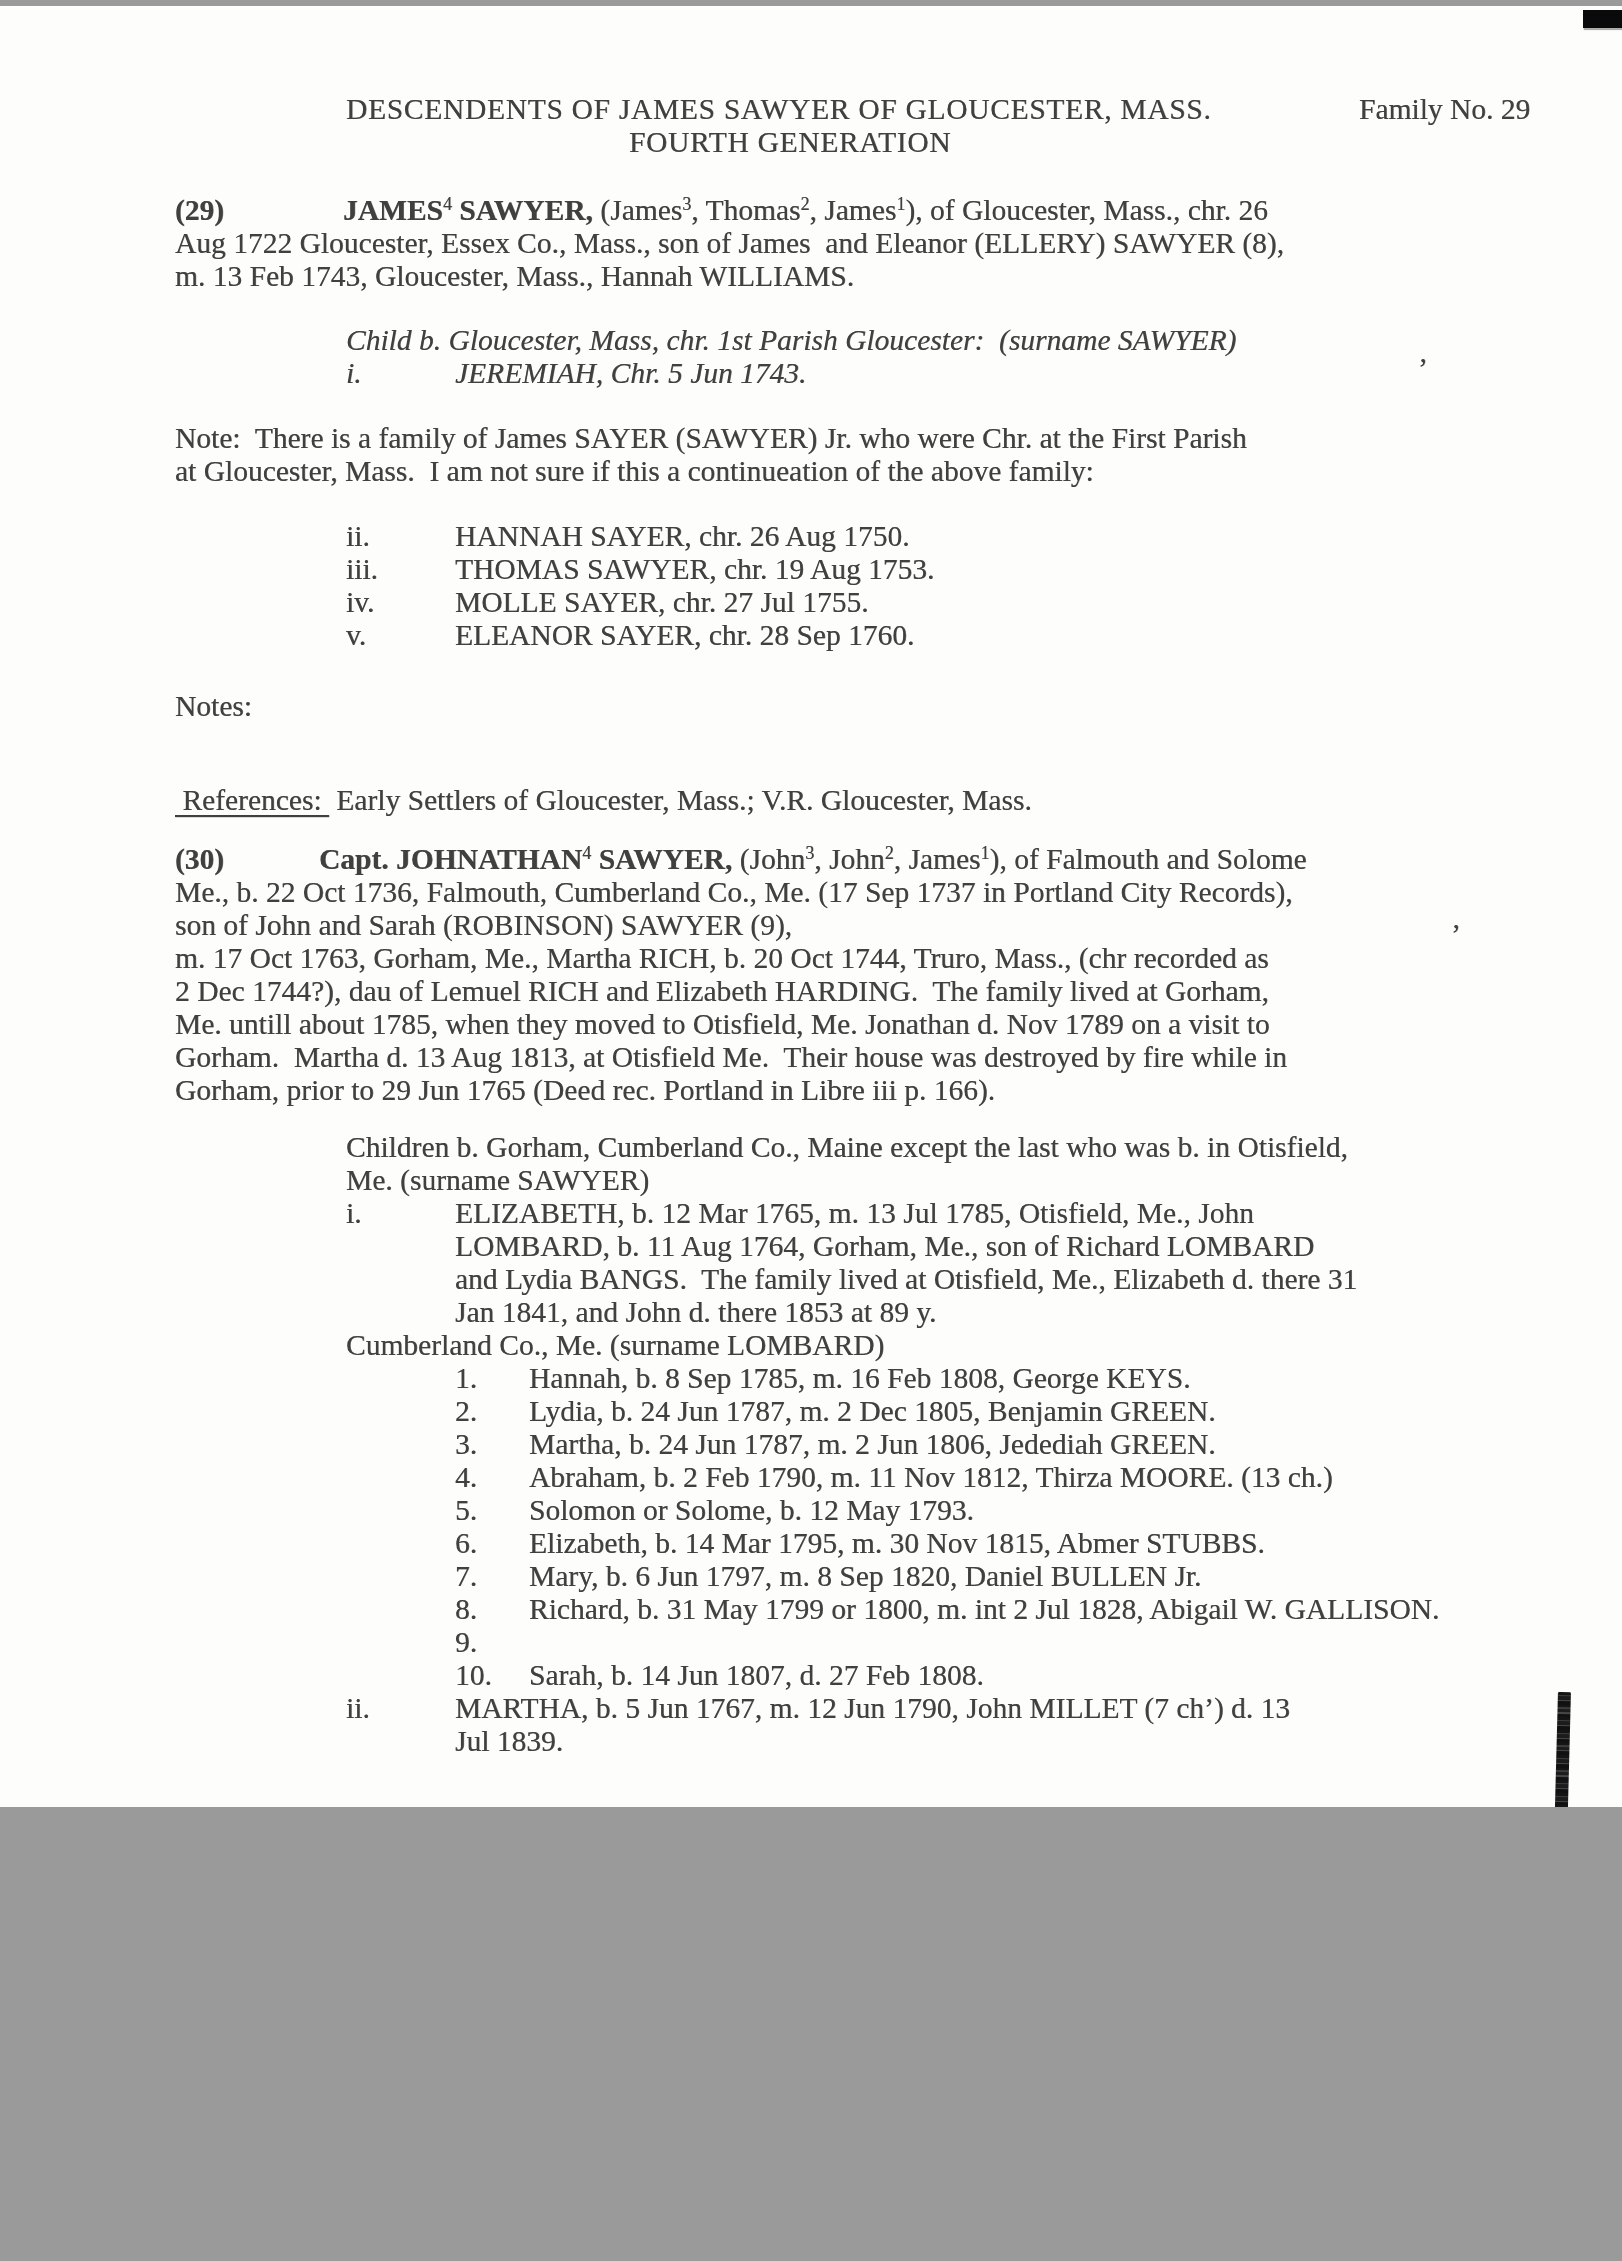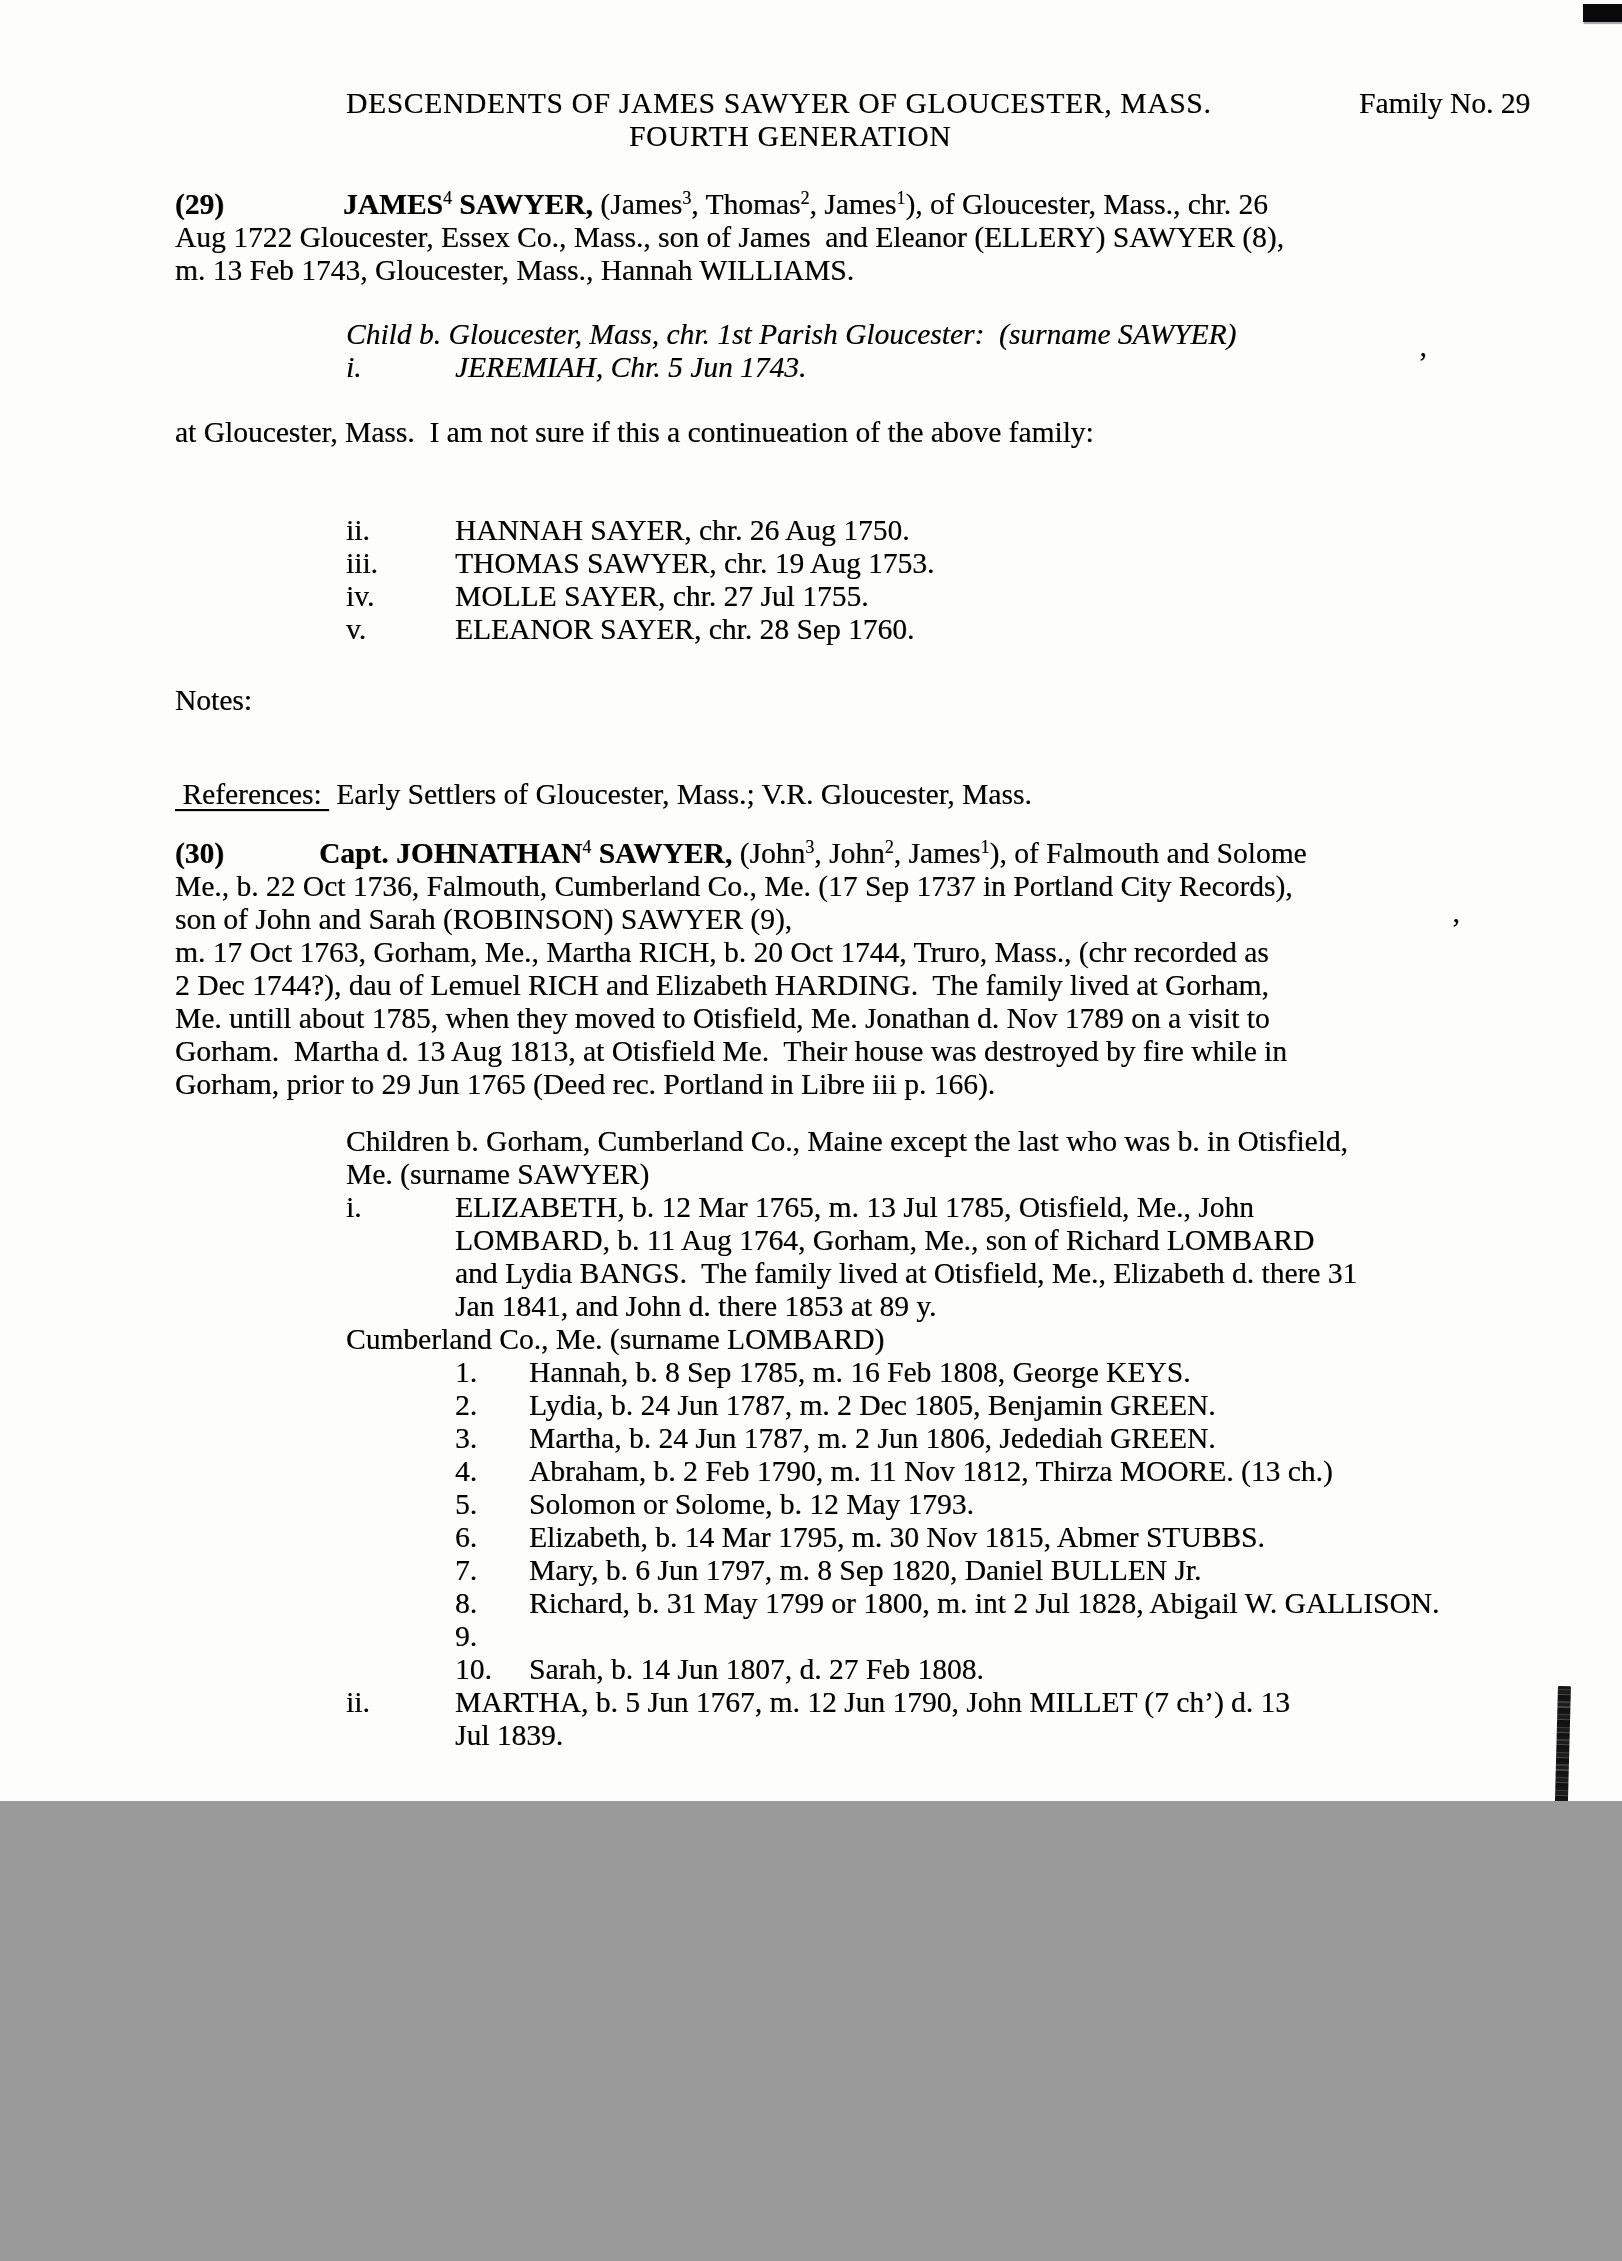--- a/index.html
+++ b/index.html
@@ -1,24 +1,24 @@
 <!DOCTYPE html>
 <html style="font-size:11.2px"><head>
 <meta charset="utf-8">
 <style>
   html,body { margin:0; padding:0; background:#9a9a9a; }
   .page {
     position:relative;
     width:1623px; height:1801px;
-    margin:0 auto;
+    margin:6px auto;
     background:#fdfdfb;
     overflow:hidden;
     font-family:"Liberation Serif", "DejaVu Serif", serif;
     font-size:29.5px;
-    color:#000000;
+    color:#404040;
     text-shadow:0.4px 0.3px 0 rgba(15,15,15,0.5);
   }
   .block { position:absolute; left:0; width:100%; }
   .line { position:relative; height:33px; }
   .col { position:absolute; top:0; white-space:pre; }
 
   
   .col-margin   { left:175px; }
   .col-indent   { left:346px; }
   .col-name     { left:455px; }
@@ -101,20 +101,23 @@
         <div class="line">
           <span class="col col-indent"><span class="seg">Child b. Gloucester, Mass, chr. 1st Parish Gloucester:  (surname SAWYER)</span></span>
         </div>
         <div class="line">
           <span class="col col-indent"><span class="seg">i.</span></span>
           <span class="col col-name"><span class="seg">JEREMIAH, Chr. 5 Jun 1743.</span></span>
         </div>
       </div>
       <div class="block b-note">
         <div class="line">
+          <span class="col col-margin"><span class="seg">Note:  There is a family of James SAYER (SAWYER) Jr. who were Chr. at the First Parish</span></span>
+        </div>
+        <div class="line">
           <span class="col col-margin"><span class="seg">at Gloucester, Mass.  I am not sure if this a continueation of the above family:</span></span>
         </div>
       </div>
       <div class="block b-list29">
         <div class="line">
           <span class="col col-indent"><span class="seg">ii.</span></span>
           <span class="col col-name"><span class="seg">HANNAH SAYER, chr. 26 Aug 1750.</span></span>
         </div>
         <div class="line">
           <span class="col col-indent"><span class="seg">iii.</span></span>

